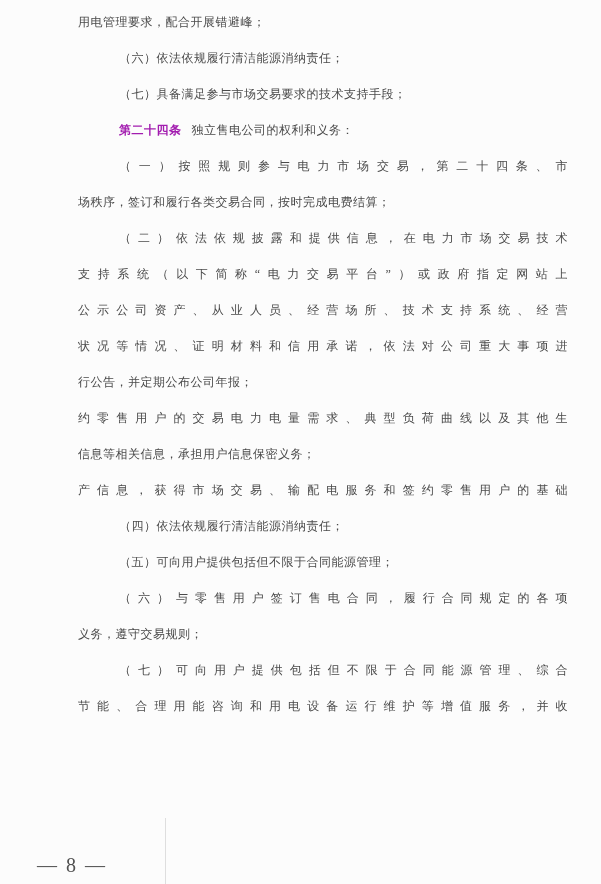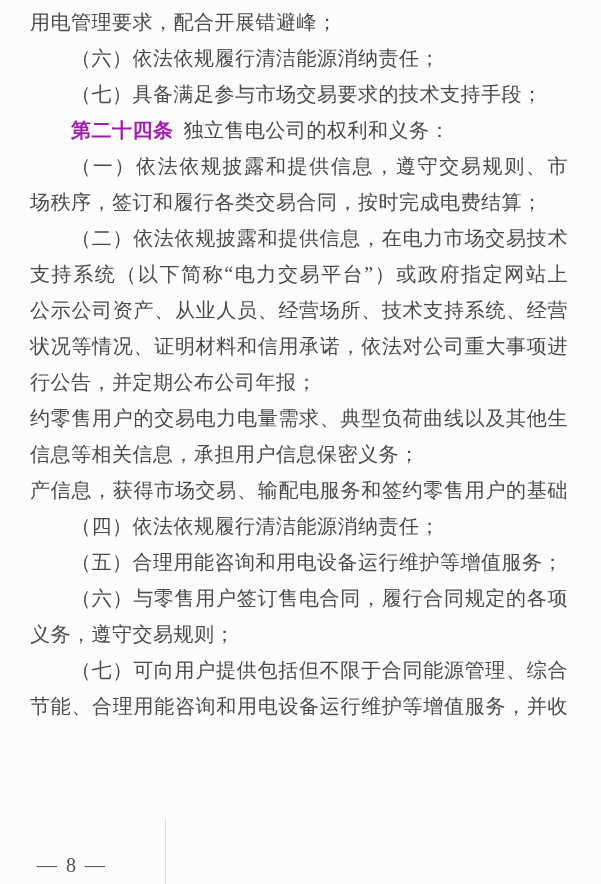--- a/index.html
+++ b/index.html
@@ -9,25 +9,26 @@
     background:#fcfcfc;
     overflow:hidden;
     font-family:"Liberation Serif","DejaVu Serif",serif;
     color:#4a4a4a;
   }
   .body-text{
     position:absolute;left:30px;top:4px;width:538px;
   }
   .line{
     box-sizing:border-box;
-    font-size:20px;
+    font-size:12px;
     line-height:36px;
     height:36px;
     letter-spacing:0.5px;
     white-space:nowrap;
+    margin-left:48px;
   }
   .line.indent{padding-left:41px;}
   .line.stretch{
     white-space:normal;
     text-align:justify;
     text-align-last:justify;
   }
   .line .b{font-weight:bold;color:#a21caf;}
   .line .b:not(:empty){margin-right:10px;}
   .footer{
@@ -43,32 +44,32 @@
 </head>
 <body>
 
 <div class="page">
 
   <div class="body-text">
     <div class="line"><span class="b"></span><span>用电管理要求，配合开展错避峰；</span></div>
       <div class="line indent"><span class="b"></span><span>（六）依法依规履行清洁能源消纳责任；</span></div>
       <div class="line indent"><span class="b"></span><span>（七）具备满足参与市场交易要求的技术支持手段；</span></div>
       <div class="line indent"><span class="b">第二十四条</span><span>独立售电公司的权利和义务：</span></div>
-      <div class="line indent stretch"><span class="b"></span><span>（一）依法依规披露和提供信息，遵守交易规则、市</span></div>
+      <div class="line indent stretch"><span class="b"></span><span>（一）按照规则参与电力市场交易，第二十四条、市</span></div>
       <div class="line"><span class="b"></span><span>场秩序，签订和履行各类交易合同，按时完成电费结算；</span></div>
       <div class="line indent stretch"><span class="b"></span><span>（二）依法依规披露和提供信息，在电力市场交易技术</span></div>
       <div class="line stretch"><span class="b"></span><span>支持系统（以下简称“电力交易平台”）或政府指定网站上</span></div>
       <div class="line stretch"><span class="b"></span><span>公示公司资产、从业人员、经营场所、技术支持系统、经营</span></div>
       <div class="line stretch"><span class="b"></span><span>状况等情况、证明材料和信用承诺，依法对公司重大事项进</span></div>
       <div class="line"><span class="b"></span><span>行公告，并定期公布公司年报；</span></div>
       <div class="line stretch"><span class="b"></span><span>约零售用户的交易电力电量需求、典型负荷曲线以及其他生</span></div>
       <div class="line"><span class="b"></span><span>信息等相关信息，承担用户信息保密义务；</span></div>
       <div class="line stretch"><span class="b"></span><span>产信息，获得市场交易、输配电服务和签约零售用户的基础</span></div>
       <div class="line indent"><span class="b"></span><span>（四）依法依规履行清洁能源消纳责任；</span></div>
-      <div class="line indent"><span class="b"></span><span>（五）合理用能咨询和用电设备运行维护等增值服务；</span></div>
+      <div class="line indent"><span class="b"></span><span>（五）可向用户提供包括但不限于合同能源管理；</span></div>
       <div class="line indent stretch"><span class="b"></span><span>（六）与零售用户签订售电合同，履行合同规定的各项</span></div>
       <div class="line"><span class="b"></span><span>义务，遵守交易规则；</span></div>
       <div class="line indent stretch"><span class="b"></span><span>（七）可向用户提供包括但不限于合同能源管理、综合</span></div>
       <div class="line stretch"><span class="b"></span><span>节能、合理用能咨询和用电设备运行维护等增值服务，并收</span></div>
   </div>
 
   <div class="crease"></div>
 
   <div class="footer">— 8 —</div>
 

